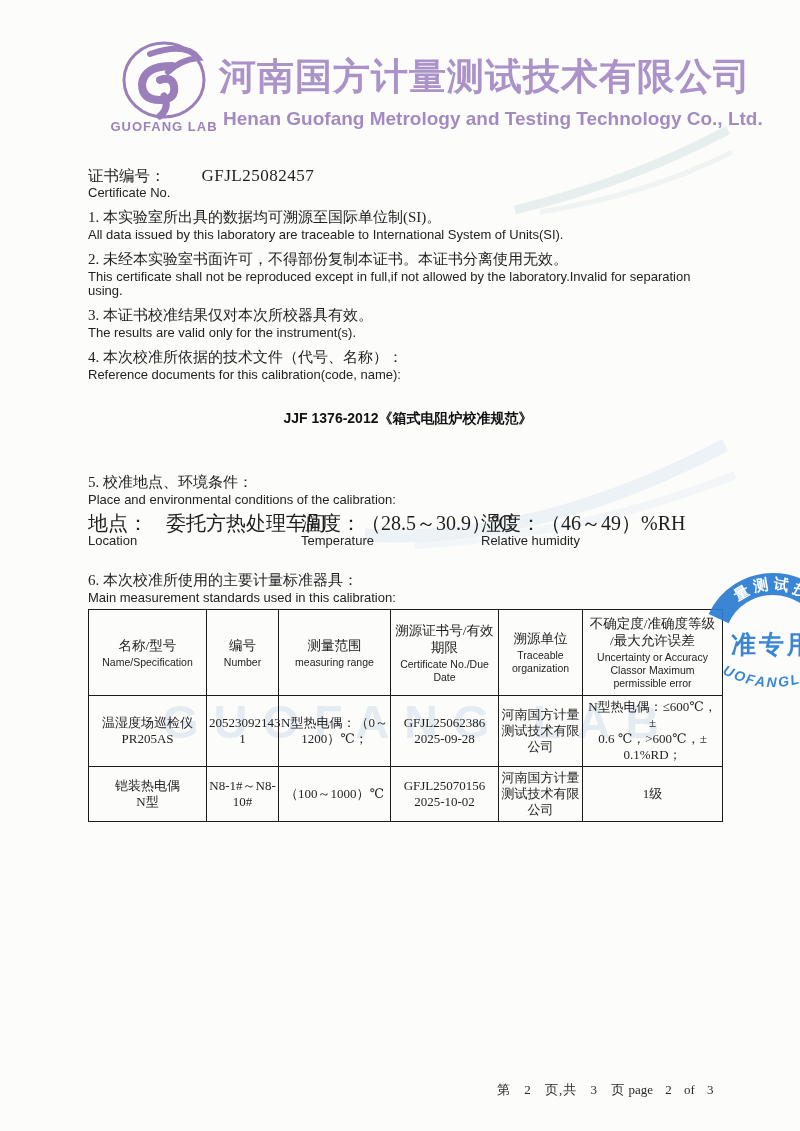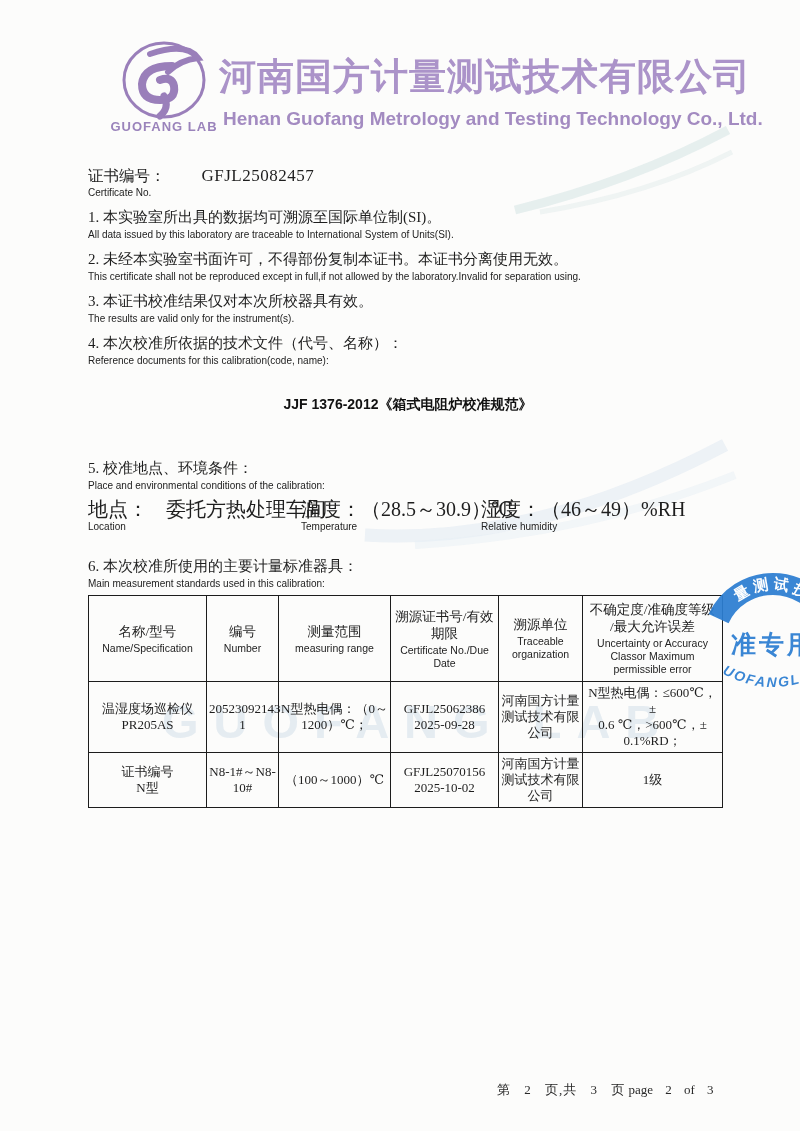--- a/index.html
+++ b/index.html
@@ -24,21 +24,21 @@
   .company-en {
     position:absolute; left:223px; top:108px; width:520px;
     font-family:"Liberation Sans","DejaVu Sans",sans-serif;
     font-size:19px; font-weight:bold; color:#a38bc1; white-space:nowrap;
   }
   
   .body { position:absolute; left:88px; top:165px; width:640px; }
   .zh-line { font-size:15px; line-height:21px; margin-top:7px; }
   .en-line {
     font-family:"Liberation Sans","DejaVu Sans",sans-serif;
-    font-size:10px; line-height:14px; color:#222;
+    font-size:13px; line-height:14px; color:#222;
   }
   .cert-line { font-size:15.5px; line-height:21px; }
   .cert-number { font-size:17px; margin-left:36px; letter-spacing:0.5px; }
   .refdoc {
     margin-top:28px; font-family:"Liberation Sans","DejaVu Sans",sans-serif;
     font-size:14px; font-weight:bold; color:#111;text-align:center;
   }
   .sec-title { margin-top:44px; }
   .env-row { display:flex; margin-top:6px; }
   .env-g1 { width:213px; } .env-g2 { width:180px; } .env-g3 { flex:1; }
@@ -201,21 +201,21 @@
         <td class="cell">GFJL25062386
 2025-09-28</td>
         <td class="cell">河南国方计量
 测试技术有限
 公司</td>
         <td class="cell">N型热电偶：≤600℃，±
 0.6 ℃，&gt;600℃，±
 0.1%RD；</td>
       </tr>
       <tr>
-        <td class="cell">证书编号
+        <td class="cell">铠装热电偶
 N型</td>
         <td class="cell">N8-1#～N8-
 10#</td>
         <td class="cell">（100～1000）℃</td>
         <td class="cell">GFJL25070156
 2025-10-02</td>
         <td class="cell">河南国方计量
 测试技术有限
 公司</td>
         <td class="cell">1级</td>

